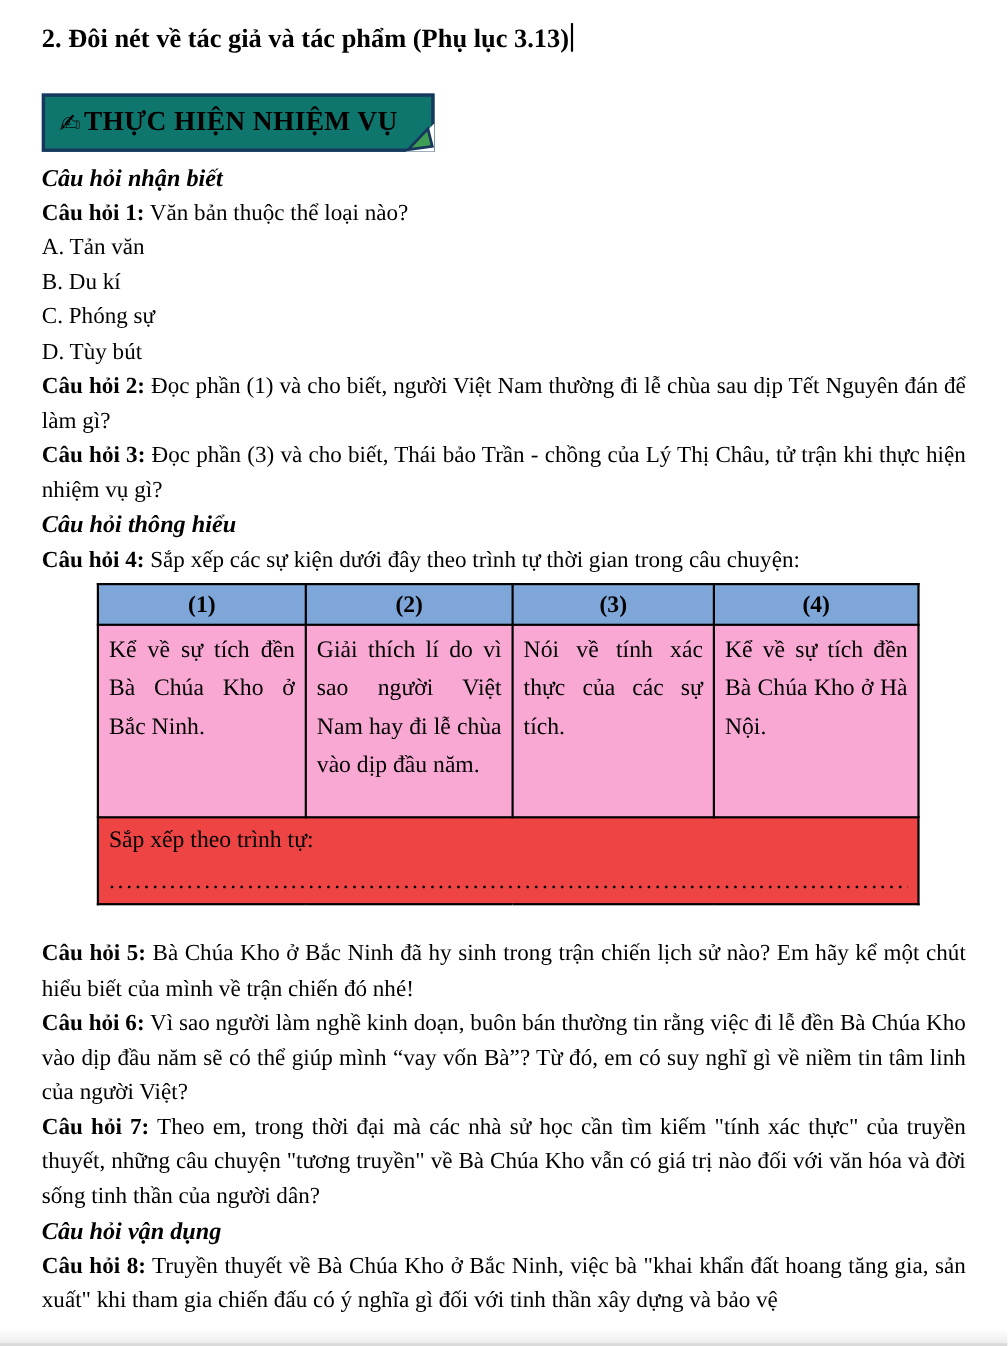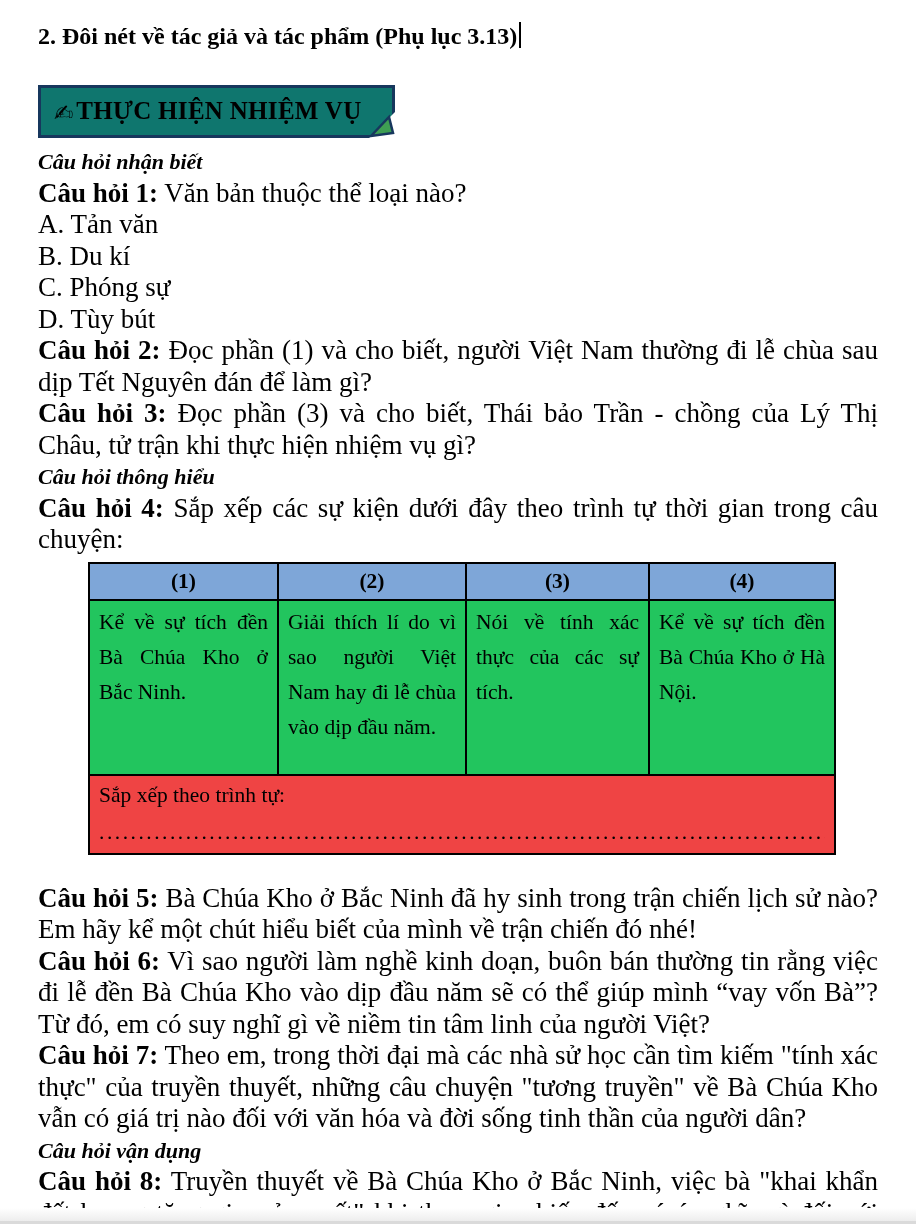--- a/index.html
+++ b/index.html
@@ -17,37 +17,37 @@
     position:relative; display:inline-block; margin-top:33px;
     background:#0f766e; border:3px solid #17375d;
     padding:9px 30px 9px 13px;
   }
   .banner-icon { font-family:"DejaVu Sans", sans-serif; font-size:23px; margin-right:3px; vertical-align:-2px; }
   .banner-label { font-size:25px; font-weight:bold; letter-spacing:0.3px; }
   .fold { position:absolute; right:-3px; bottom:-3px; width:26px; height:26px; line-height:0; }
 
   .hitalic { font-size:22px; font-weight:bold; font-style:italic; margin:0; line-height:31.5px; }
   .first-heading { margin-top:8px;font-style:italic; }
-  .para { font-size:27px; margin:0; line-height:31.5px; }
+  .para { font-size:21px; margin:0; line-height:31.5px; }
   .j { text-align:justify; }
   .qlabel { font-weight:bold; }
   .mt { margin-top:28px; }
 
   table.qtable {
     border-collapse:collapse; table-layout:fixed;
     margin:6px 0 0 50px; width:746px;
     border:2.5px solid #000;
   }
   .qtable td { border:2px solid #000; font-size:21.5px; vertical-align:top; }
   .qtable tr.thead td {
     background:#7ea6d8; text-align:center; font-weight:bold;
     padding:2px 6px; line-height:31px; border-bottom:2.5px solid #000;
   }
   .qtable tr.tbody td {
-    background:#22c55e; padding:4px 9px; text-align:justify;
+    background:#f9a8d4; padding:4px 9px; text-align:justify;
     line-height:35px; height:165px;
   }
   .qtable tr.tfoot td { background:#ef4444; padding:4px 9px 10px 9px; }
   .tfoot-label { margin:0; font-size:21.5px; line-height:31px; }
   .dots { margin:10px 0 0 0; font-size:21.5px; line-height:22px; letter-spacing:2.5px; white-space:nowrap; overflow:hidden; }
 
   .bottom-fade {
     position:absolute; left:0; right:0; bottom:0; height:16px;
     background:linear-gradient(#ffffff, #ededed);
     border-bottom:3px solid #dadada; box-sizing:border-box;

